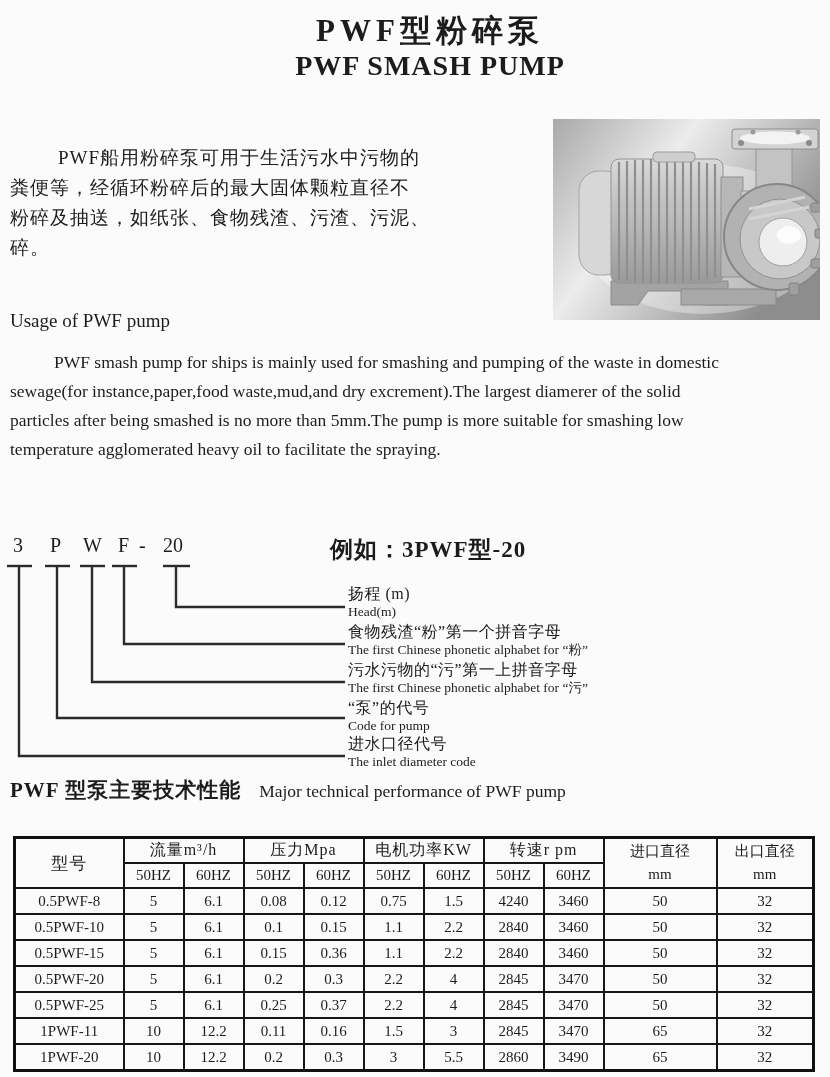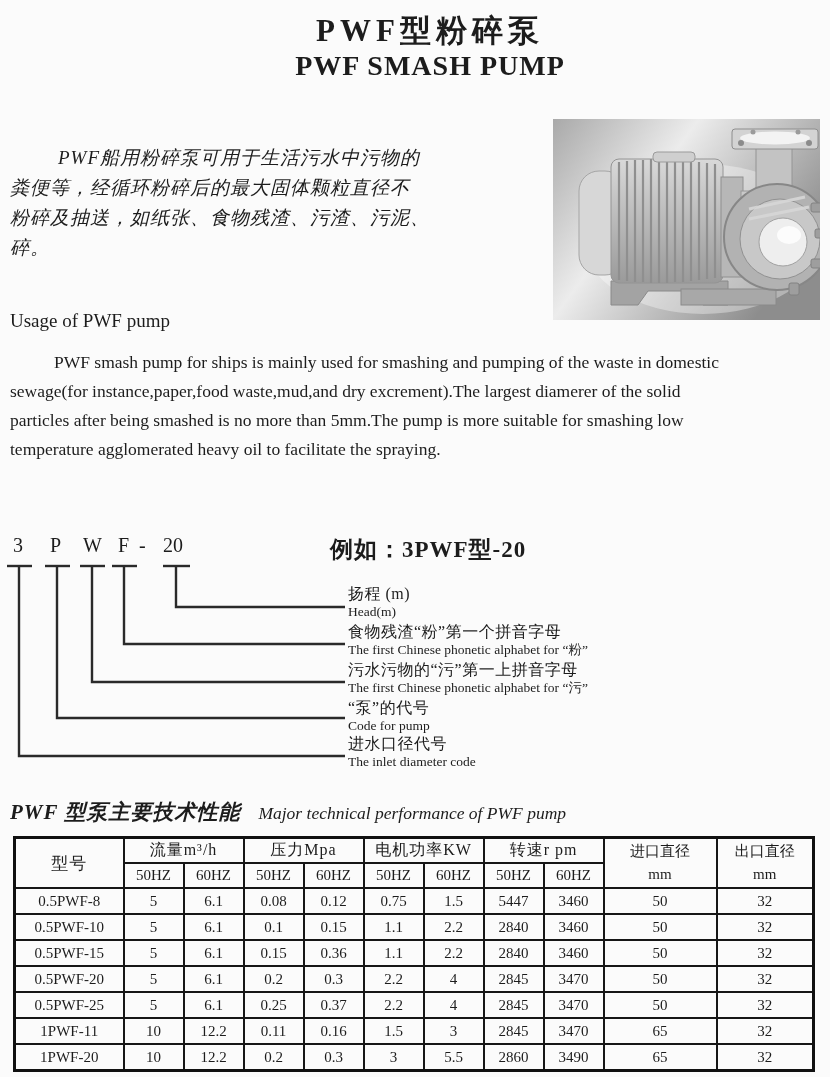--- a/index.html
+++ b/index.html
@@ -13,21 +13,21 @@
   }
   .page{position:absolute;inset:0;}
 
   
   .titles{position:absolute;top:12px;left:0;width:830px;text-align:center;padding-left:15px;}
   .title-zh{font-size:31px;font-weight:bold;letter-spacing:5px;line-height:38px;}
   .title-en{font-size:28px;font-weight:bold;letter-spacing:1px;line-height:32px;}
 
   
   .usage-heading{position:absolute;top:105px;left:10px;font-size:24px;font-weight:bold;letter-spacing:2px;}
-  .usage-zh{position:absolute;top:143px;left:10px;width:460px;font-size:19px;line-height:30px;letter-spacing:1px;font-style:italic;}
+  .usage-zh{position:absolute;top:143px;left:10px;width:460px;font-size:19px;line-height:30px;letter-spacing:1px;}
   .usage-zh .line.indent{text-indent:48px;}
   .usage-en-heading{position:absolute;top:310px;left:10px;font-size:19px;}
   .usage-en{position:absolute;top:348px;left:10px;width:815px;font-size:17.5px;line-height:29px;}
   .usage-en .line.indent{text-indent:44px;}
 
   
   .pump-photo{position:absolute;top:119px;left:553px;width:267px;height:201px;}
   .pump-photo svg{display:block;}
 
   
@@ -38,21 +38,21 @@
   .symbol{position:absolute;top:4px;font-size:20px;font-weight:500;}
   .sym-0{left:13px;} .sym-1{left:50px;} .sym-2{left:83px;} .sym-3{left:118px;}
   .sym-4{left:139px;} .sym-5{left:163px;}
   .example{position:absolute;top:4px;left:330px;font-size:23px;font-weight:bold;letter-spacing:1px;}
   .dlabel{position:absolute;left:348px;}
   .dlabel .zh{font-size:16px;line-height:20px;letter-spacing:.5px;}
   .dlabel .en{font-size:13.5px;line-height:16px;}
   .dl-0{top:54px;} .dl-1{top:92px;} .dl-2{top:130px;} .dl-3{top:168px;} .dl-4{top:204px;}
 
   
-  .perf-heading{position:absolute;top:798px;left:10px;font-size:21px;font-weight:bold;letter-spacing:1px;font-style:italic;}
+  .perf-heading{position:absolute;top:776px;left:10px;font-size:21px;font-weight:bold;letter-spacing:1px;}
   .perf-heading .en{font-weight:normal;font-size:17.5px;letter-spacing:0;margin-left:18px;}
   table.perf{
     position:absolute;top:836px;left:13px;width:732px;
     border-collapse:collapse;table-layout:fixed;
     font-size:15px;
   }
   table.perf th,table.perf td{
     border:2px solid #161616;
     text-align:center;vertical-align:middle;
     padding:0;font-weight:normal;
@@ -257,21 +257,21 @@
     </thead>
     <tbody>
         <tr>
           <td>0.5PWF-8</td>
           <td>5</td>
           <td>6.1</td>
           <td>0.08</td>
           <td>0.12</td>
           <td>0.75</td>
           <td>1.5</td>
-          <td>5447</td>
+          <td>4240</td>
           <td>3460</td>
           <td>50</td>
           <td>32</td>
         </tr>
         <tr>
           <td>0.5PWF-10</td>
           <td>5</td>
           <td>6.1</td>
           <td>0.1</td>
           <td>0.15</td>

